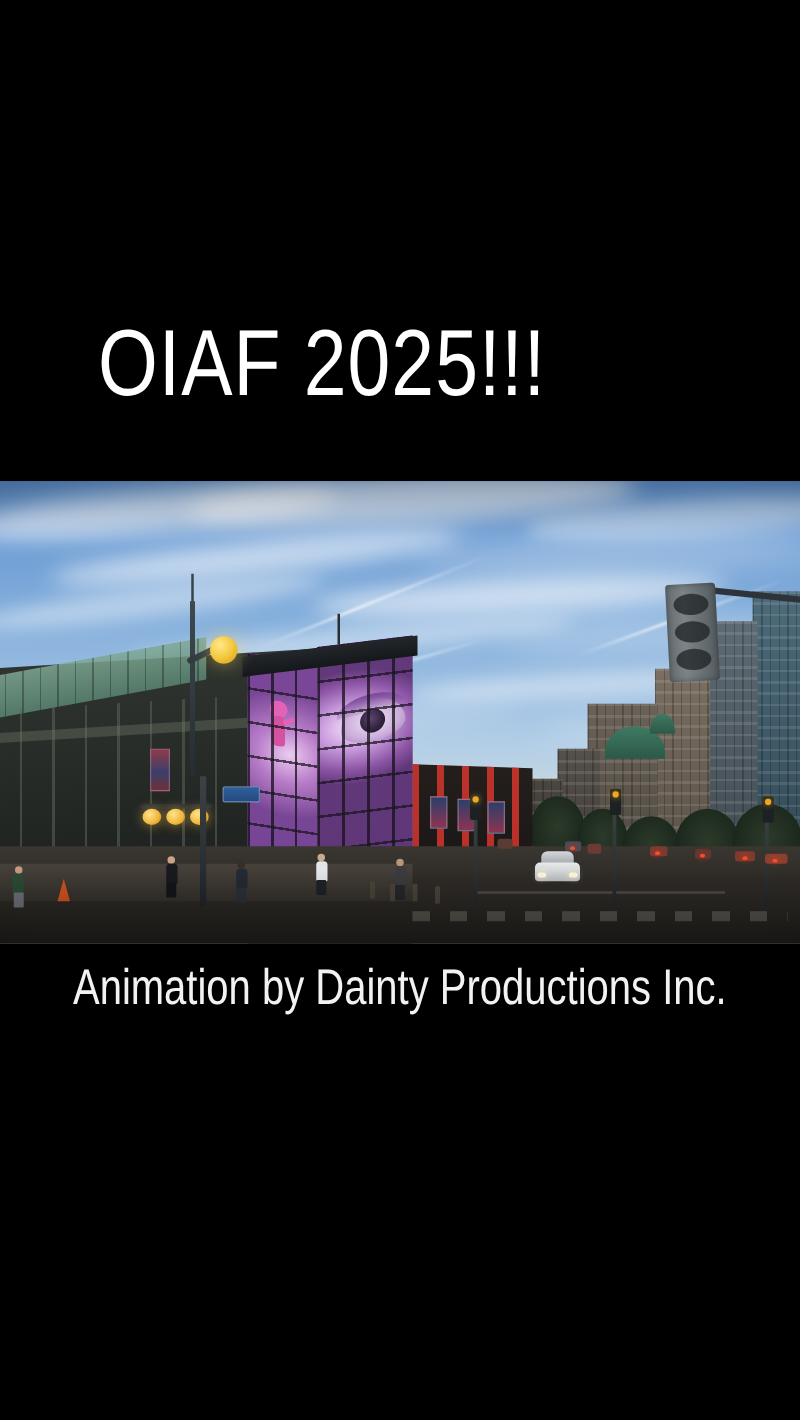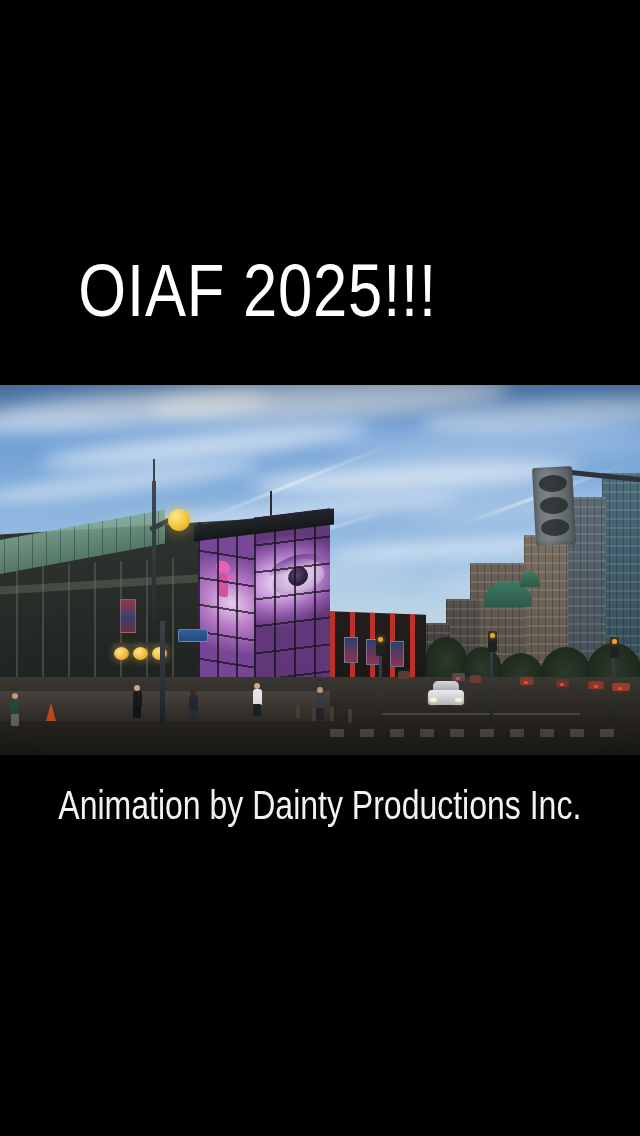--- a/index.html
+++ b/index.html
@@ -32,21 +32,21 @@
     transform:scaleX(0.82);
     transform-origin:center;
     white-space:nowrap;
     line-height:1;
   }
 
   
   .caption-band {
     position:absolute; left:0; top:770px;
     width:640px; height:70px;
-    display:flex; align-items:center; justify-content:center;
+    display:flex; align-items:flex-start; justify-content:center;
   }
   .caption-text {
     color:#f2f2f2;
     font-family:"Liberation Sans Narrow","Liberation Sans",sans-serif;
     font-size:40px;
     font-weight:400;
     transform:scaleX(0.80);
     transform-origin:center;
     white-space:nowrap;
     line-height:1;

